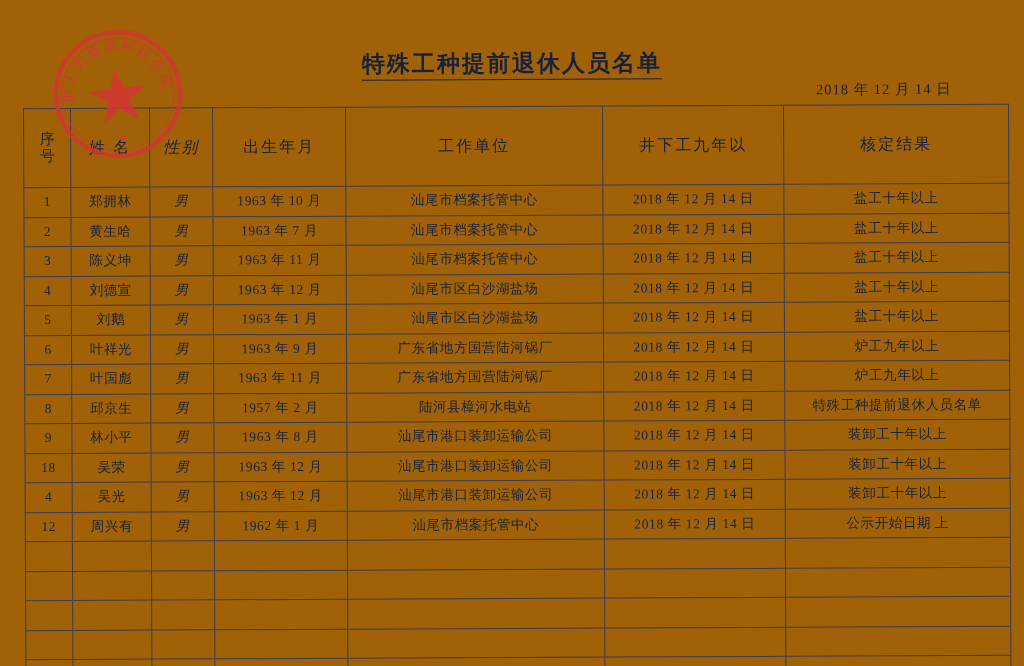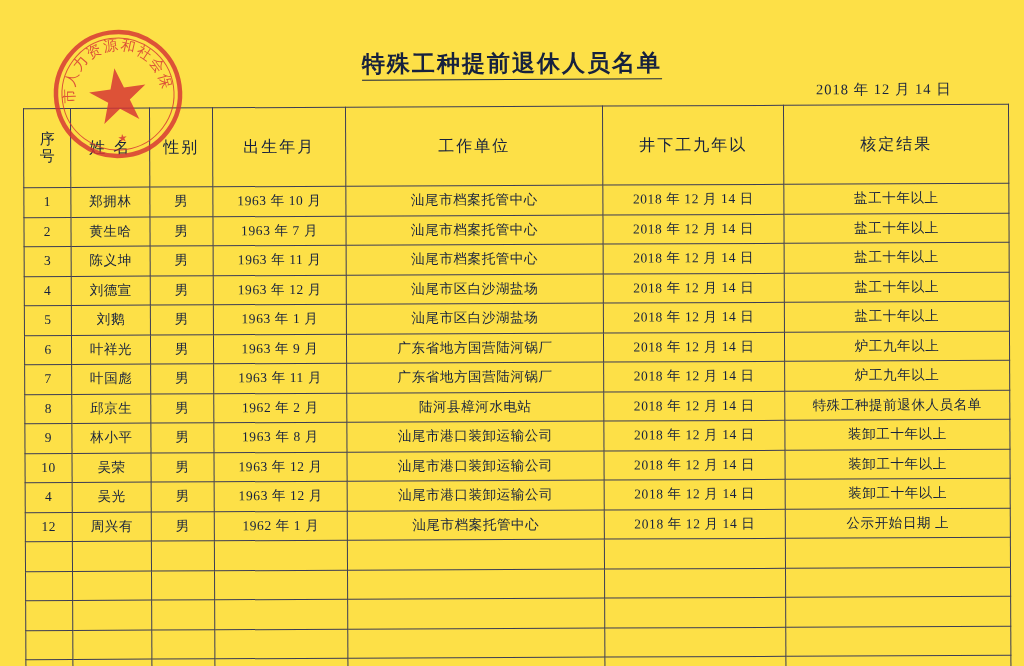--- a/index.html
+++ b/index.html
@@ -13,21 +13,21 @@
     position: relative;
     font-family: "Liberation Serif", "DejaVu Serif", serif;
     color: #1a1a2e;
     overflow: hidden;
   }
 
   
   .page {
     position: absolute;
     inset: 0;
-    background: #fde047;
+    background: #a16207;
     padding-left: 37px;
   }
 
   
   .title {
     position: absolute;
     top: 48px;
     left: 0;
     width: 1024px;
     text-align: center;
@@ -76,21 +76,21 @@
     letter-spacing: 2px;
   }
   tbody td {
     height: 28.5px;
     font-size: 13.5px;
     letter-spacing: 0.6px;
     white-space: nowrap;
   }
   td.c-idx  { width: 46px; }
   td.c-name { width: 78px; }
-  td.c-sex  { width: 62px; }
+  td.c-sex  { width: 62px; font-style: italic; }
   td.c-birth{ width: 132px; }
   td.c-unit { width: 256px; }
   td.c-date { width: 180px; }
   td.c-res  { width: 224px; border-radius: 13px; }
 
   thead td.c-idx {
     font-size: 15px;
     line-height: 1.15;
     letter-spacing: 0;
   }
@@ -204,36 +204,36 @@
             <td class="c-sex">男</td>
             <td class="c-birth">1963 年 11 月</td>
             <td class="c-unit">广东省地方国营陆河锅厂</td>
             <td class="c-date">2018 年 12 月 14 日</td>
             <td class="c-res">炉工九年以上</td>
           </tr>
           <tr>
             <td class="c-idx">8</td>
             <td class="c-name">邱京生</td>
             <td class="c-sex">男</td>
-            <td class="c-birth">1962 年 2 月</td>
+            <td class="c-birth">1957 年 2 月</td>
             <td class="c-unit">陆河县樟河水电站</td>
             <td class="c-date">2018 年 12 月 14 日</td>
             <td class="c-res">特殊工种提前退休人员名单</td>
           </tr>
           <tr>
             <td class="c-idx">9</td>
             <td class="c-name">林小平</td>
             <td class="c-sex">男</td>
             <td class="c-birth">1963 年 8 月</td>
             <td class="c-unit">汕尾市港口装卸运输公司</td>
             <td class="c-date">2018 年 12 月 14 日</td>
             <td class="c-res">装卸工十年以上</td>
           </tr>
           <tr>
-            <td class="c-idx">10</td>
+            <td class="c-idx">18</td>
             <td class="c-name">吴荣</td>
             <td class="c-sex">男</td>
             <td class="c-birth">1963 年 12 月</td>
             <td class="c-unit">汕尾市港口装卸运输公司</td>
             <td class="c-date">2018 年 12 月 14 日</td>
             <td class="c-res">装卸工十年以上</td>
           </tr>
           <tr>
             <td class="c-idx">4</td>
             <td class="c-name">吴光</td>

